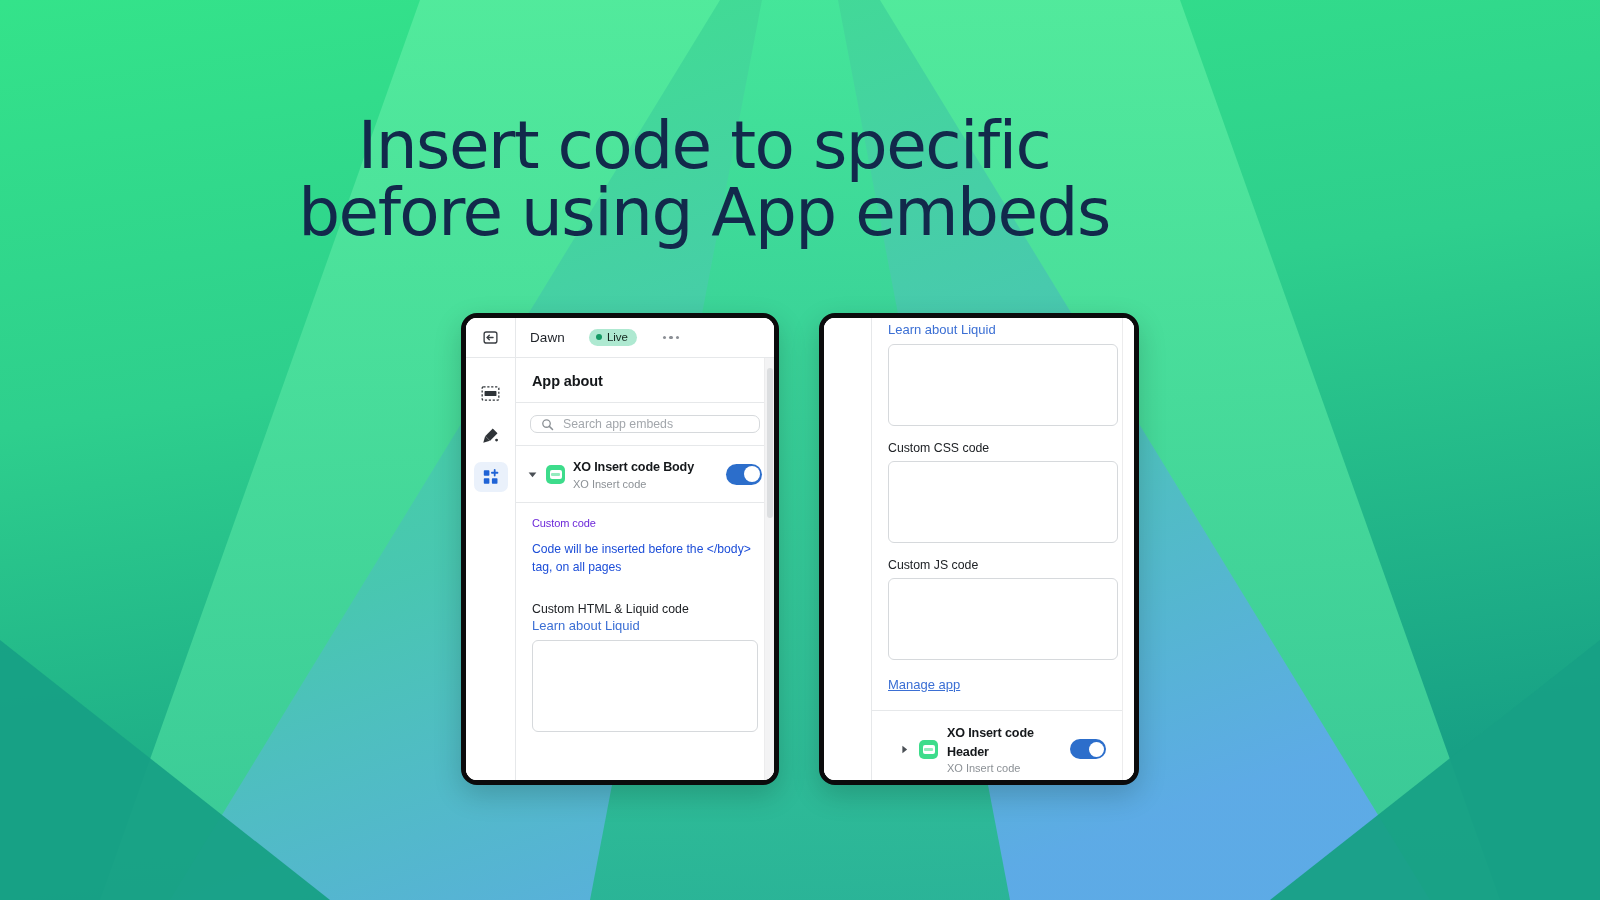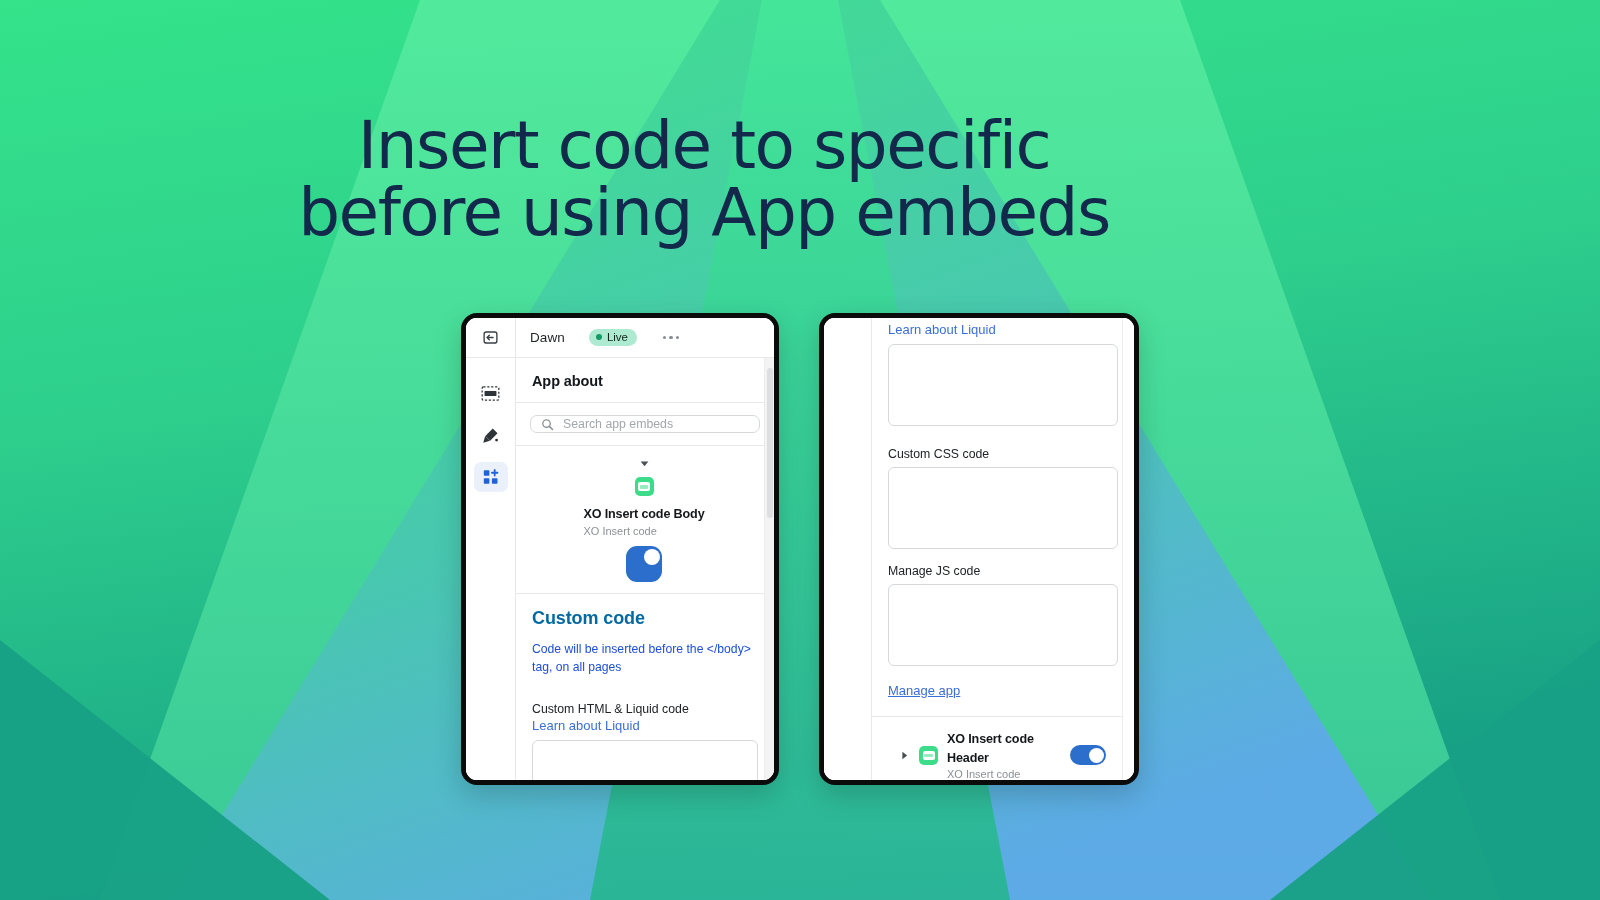--- a/index.html
+++ b/index.html
@@ -98,21 +98,20 @@
     height: 18px; padding: 0 10px;
     border: 1px solid #d6d9dc; border-radius: 7px; background: #fff;
   }
   .search-ph { font-size: 12.3px; color: #a3a7ac; }
 
   .embed-row {
     display: flex; align-items: center; gap: 8px;
     padding: 11px 12px 11px 10px;
     border-bottom: 1px solid #e6e8ea;
     background: #fff;
-    flex-direction: column;
   }
   .caret { width: 12px; flex: 0 0 12px; display: flex; align-items: center; justify-content: center; }
   .app-icon {
     width: 19px; height: 19px; flex: 0 0 19px;
     background: #3ddc8b; border-radius: 5px;
     display: flex; align-items: center; justify-content: center;
   }
   .app-icon .glyph { width: 12px; height: 9px; background: #fff; border-radius: 2px; position: relative; }
   .app-icon .glyph::before {
     content: ""; position: absolute; left: 1.6px; right: 1.6px; top: 3.2px; height: 3.4px;
@@ -128,21 +127,21 @@
   }
   .toggle .knob {
     position: absolute; top: 2.5px; right: 2.5px;
     width: 16px; height: 16px; border-radius: 50%; background: #fff;
   }
   .toggle.small { width: 34px; height: 20px; }
   .toggle.small .knob { width: 15px; height: 15px; top: 2.5px; right: 2.5px; }
 
   .body-scroll { flex: 1; overflow: hidden; position: relative; }
   .settings { padding: 14px 16px 0; }
-  .h-custom { font-size: 18px; font-weight: 700; color: #0369a1; margin-bottom: 12px; letter-spacing: -0.1px; }
+  .h-custom { font-size: 11px; font-weight: 400; color: #6d28d9; margin-bottom: 12px; letter-spacing: -0.1px; }
   .help-text { font-size: 12.2px; color: #1d4ed8; line-height: 1.45; }
   .field-label { font-size: 12.3px; color: #202327; margin-top: 26px; }
   .link { font-size: 13px; color: #3b6fd4; cursor: pointer; display: inline-block; }
   .link.u { text-decoration: underline; }
   .code-area {
     margin-top: 6px;
     border: 1px solid #d6d9dc; border-radius: 6px; background: #fff;
     width: 100%;
   }
 
@@ -309,24 +308,24 @@
 
 <div class="panel" id="panel-right">
   <div class="panel-inner">
     <div class="rail-blank"></div>
 
     <div class="right-col">
       <div class="right-scroll">
         <a class="link" style="display:inline-block;margin-top:4px">Learn about Liquid</a>
         <div class="code-area" style="height:82px"></div>
 
-        <div class="field-label" style="margin-top:21px">Custom CSS code</div>
+        <div class="field-label" style="margin-top:15px">Custom CSS code</div>
         <div class="code-area" style="height:82px"></div>
 
-        <div class="field-label" style="margin-top:15px">Manage JS code</div>
+        <div class="field-label" style="margin-top:15px">Custom JS code</div>
         <div class="code-area" style="height:82px"></div>
 
         <a class="link u" style="margin-top:17px">Manage app</a>
         <div class="right-divider" style="margin-top:17px"></div>
 
         <div class="right-embed-row">
           <span class="caret">
             <svg width="7" height="9" viewBox="0 0 8 10">
                 <polygon points="1.6,0.6 1.6,9.4 7,5" fill="#4a4f55"></polygon>
               </svg>

